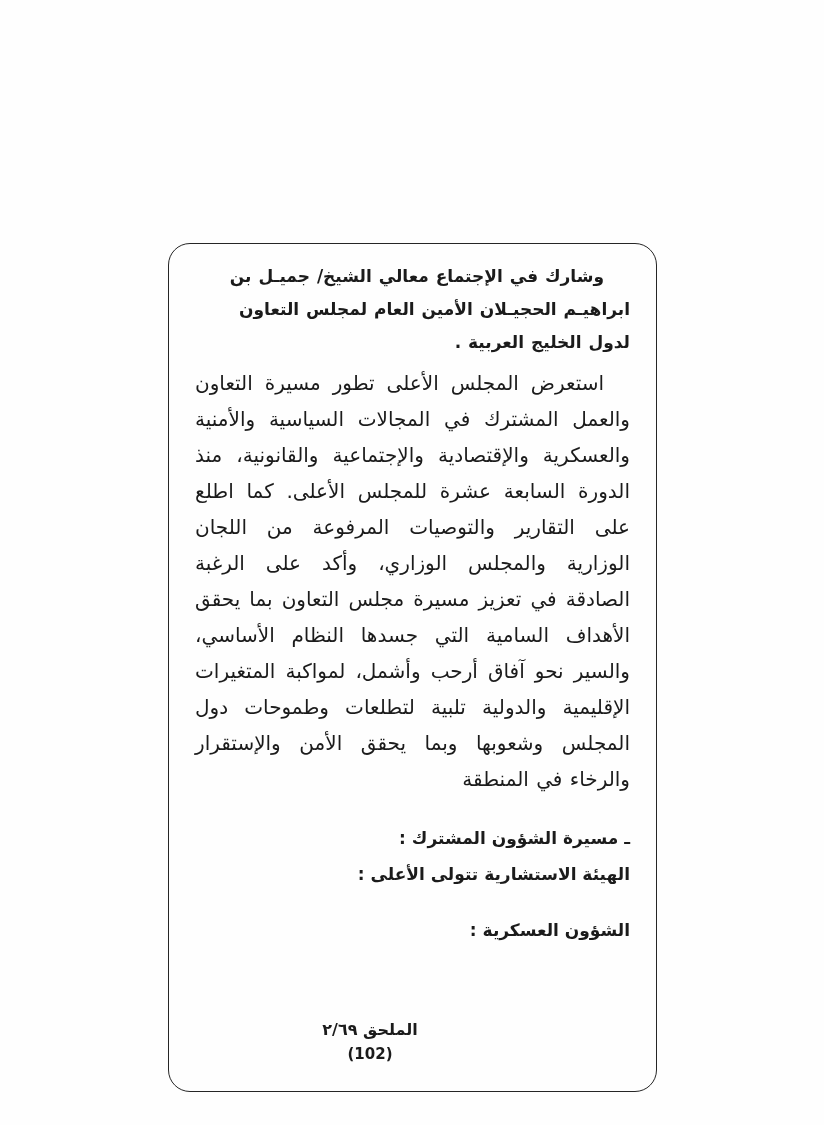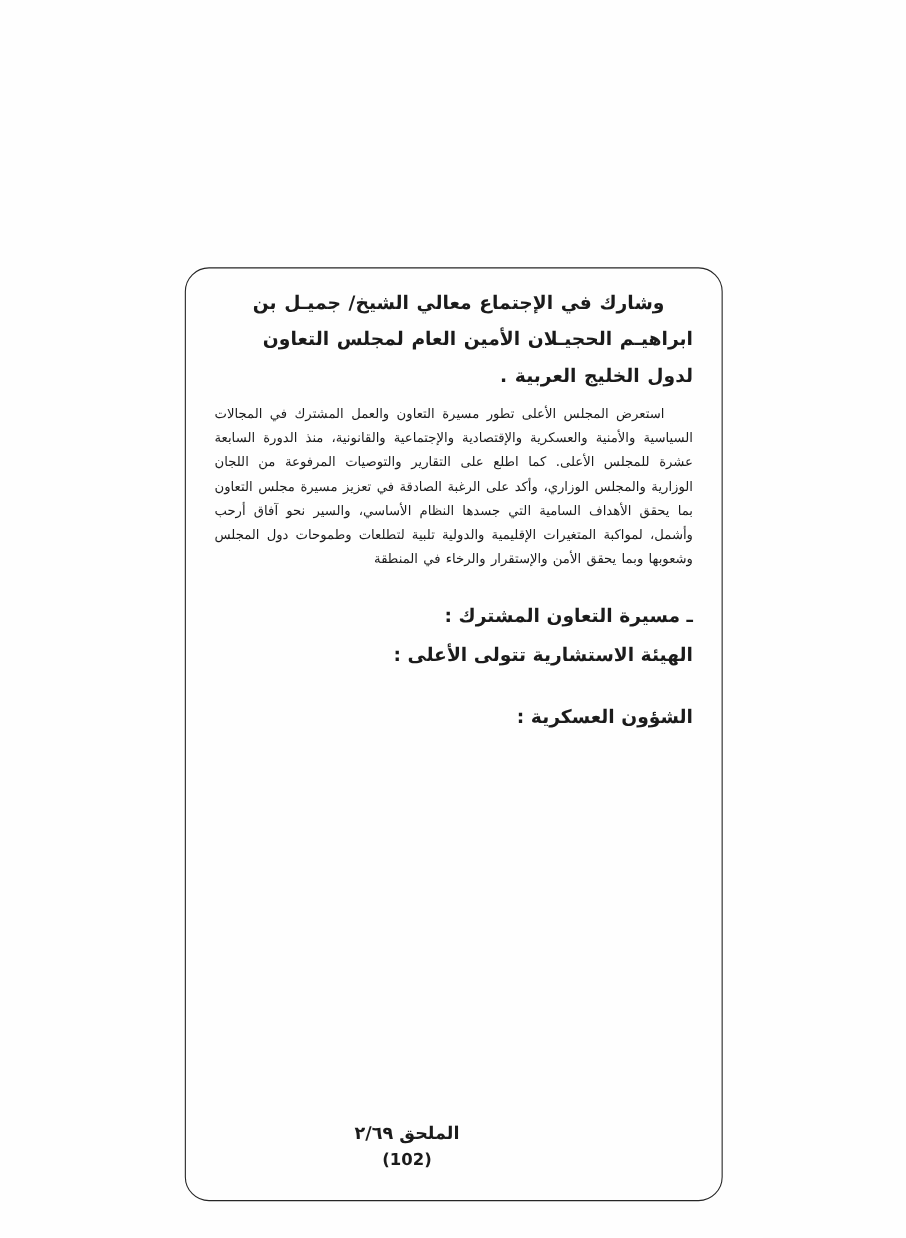--- a/index.html
+++ b/index.html
@@ -25,22 +25,22 @@
     width: 489px;
     height: 849px;
     border: 1.6px solid #262626;
     border-radius: 22px;
     padding: 16px 26px 10px 26px;
     direction: rtl;
     overflow: hidden;
     margin-top: 31px;
   }
   .para {
-    font-size: 12px;
-    line-height: 22px;
+    font-size: 20px;
+    line-height: 36px;
     text-align: justify;
     text-indent: 26px;
     word-spacing: 1px;
   }
   .para.intro {
     font-weight: bold;
     font-size: 17px;
     line-height: 33px;
     text-align: right;
   }
@@ -75,21 +75,21 @@
 <body>
 
 <div class="page">
 
   <div class="doc-box">
 
     <p class="para intro">وشارك في الإجتماع معالي الشيخ/ جميـل بن ابراهيـم الحجيـلان الأمين العام لمجلس التعاون لدول الخليج العربية .</p>
 
     <p class="para gap-sm">استعرض المجلس الأعلى تطور مسيرة التعاون والعمل المشترك في المجالات السياسية والأمنية والعسكرية والإقتصادية والإجتماعية والقانونية، منذ الدورة السابعة عشرة للمجلس الأعلى. كما اطلع على التقارير والتوصيات المرفوعة من اللجان الوزارية والمجلس الوزاري، وأكد على الرغبة الصادقة في تعزيز مسيرة مجلس التعاون بما يحقق الأهداف السامية التي جسدها النظام الأساسي، والسير نحو آفاق أرحب وأشمل، لمواكبة المتغيرات الإقليمية والدولية تلبية لتطلعات وطموحات دول المجلس وشعوبها وبما يحقق الأمن والإستقرار والرخاء في المنطقة</p>
 
-    <div class="section-heading gap-lg">ـ مسيرة التعاون المشترك :</div>
+    <div class="section-heading gap-lg">ـ مسيرة الشؤون المشترك :</div>
 
     <div class="section-heading gap-sm">الهيئة الاستشارية تتولى الأعلى :</div>
 
 
     <div class="section-heading gap-lg">الشؤون العسكرية :</div>
 
   </div>
 
   <div class="footer">
     <div class="appendix">الملحق ٢/٦٩</div>

